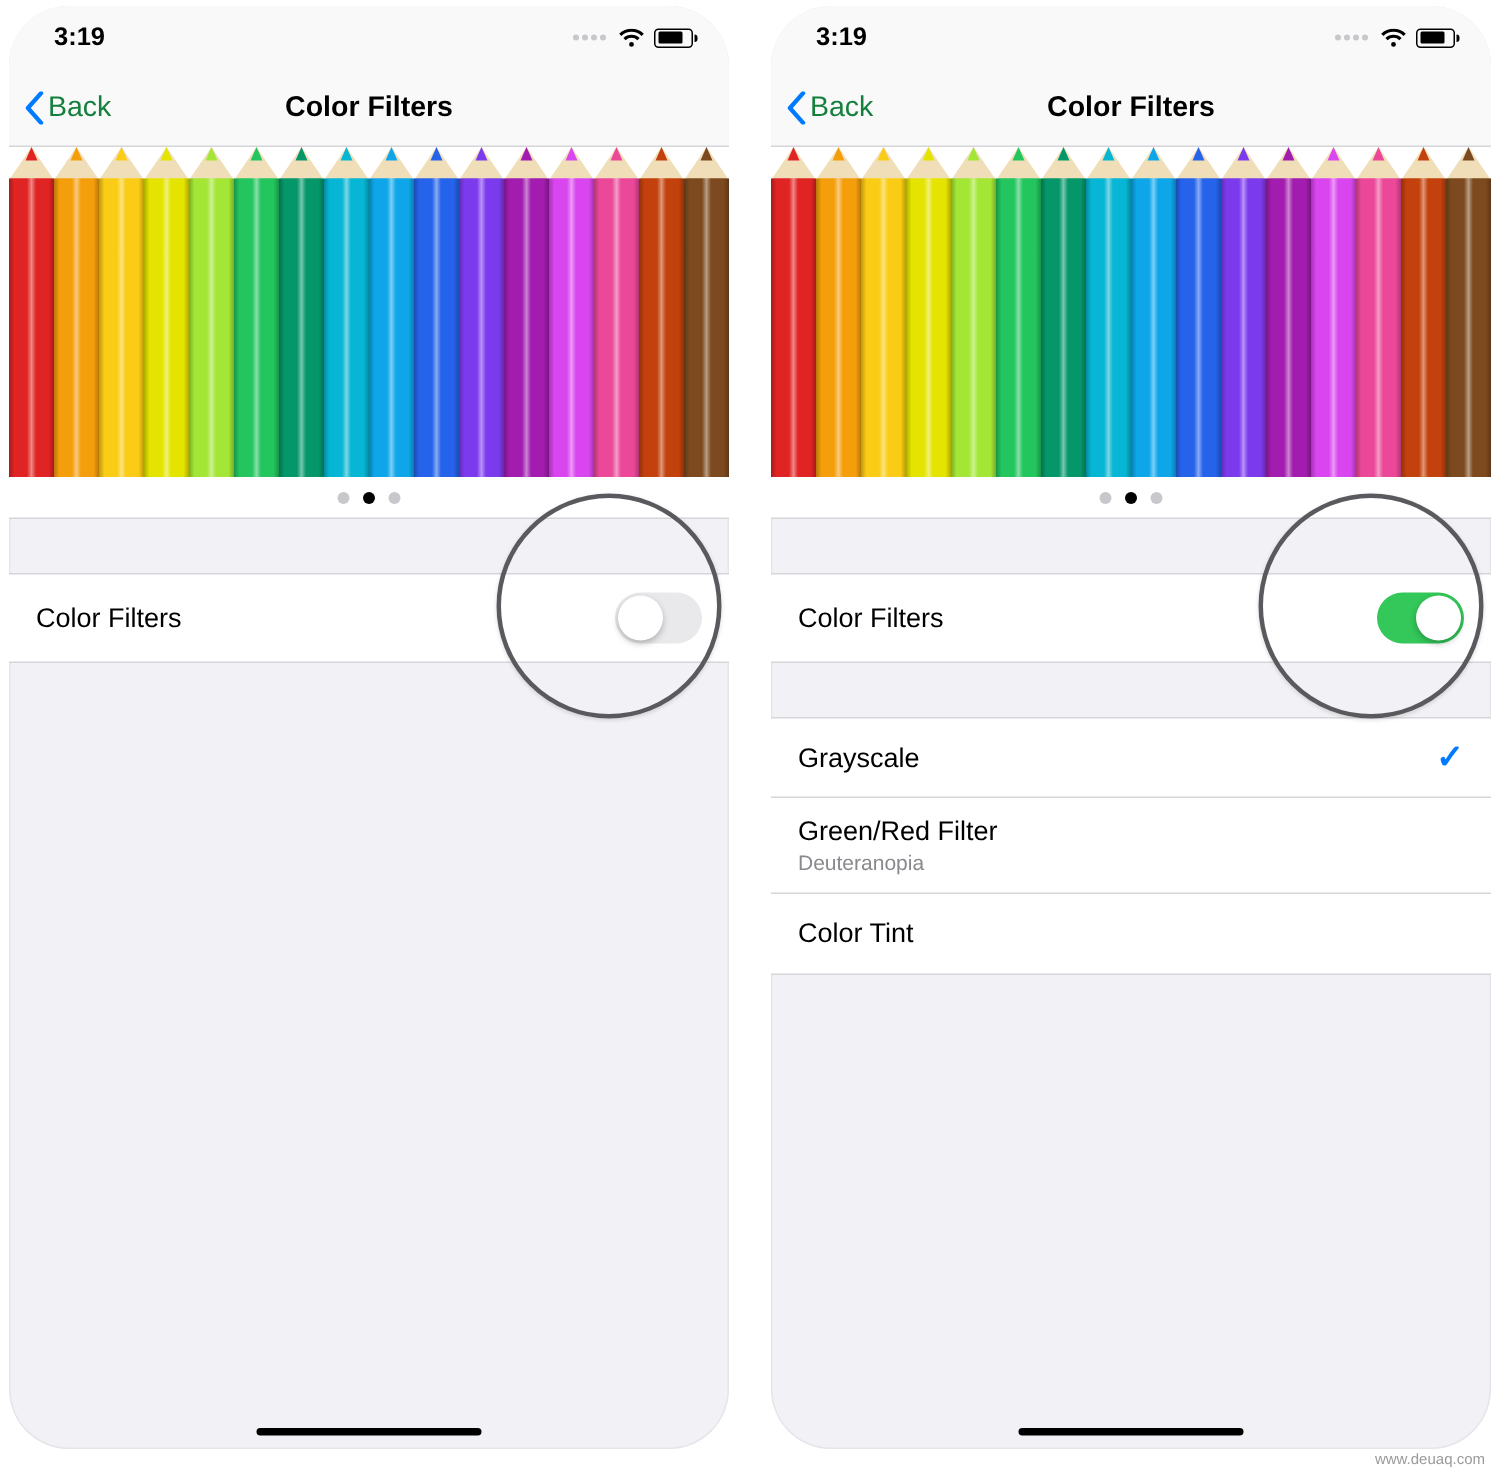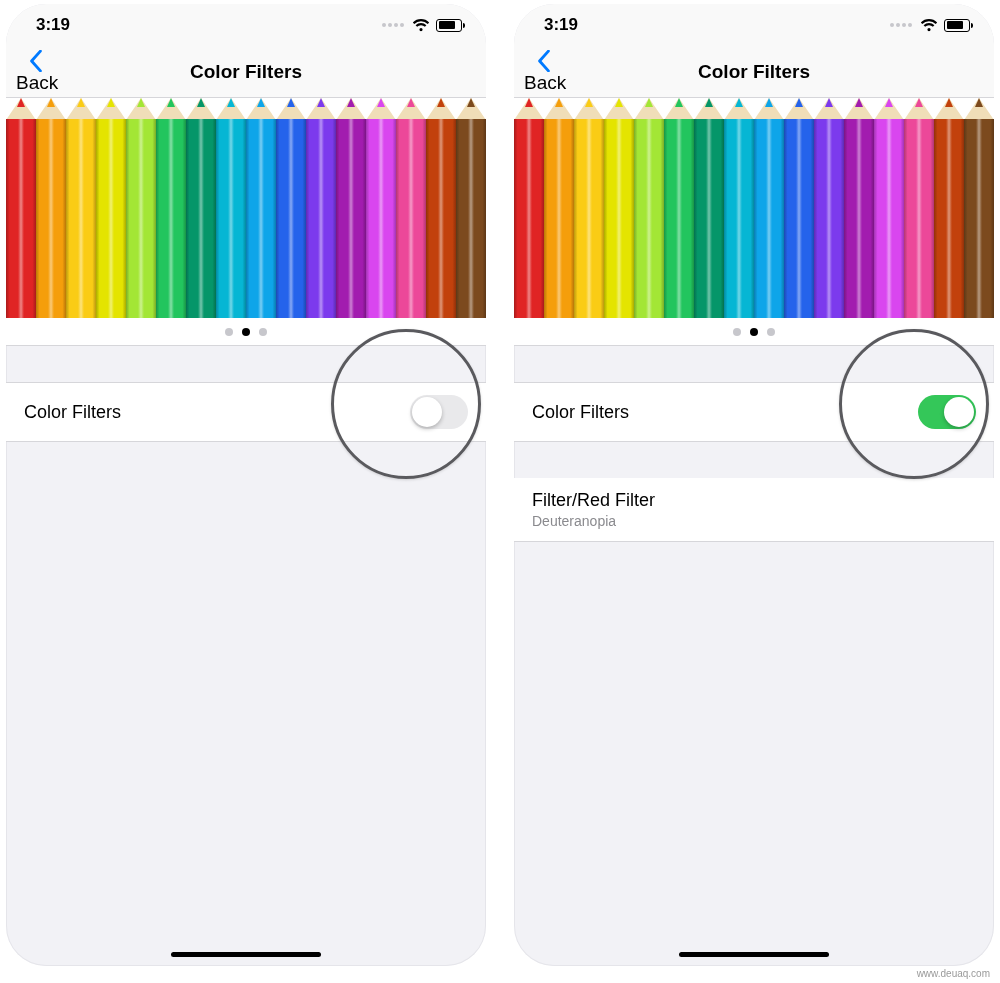--- a/index.html
+++ b/index.html
@@ -54,27 +54,26 @@
   
   .navhead {
     background: #f9f9f9;
     height: 52px;
     display: flex;
     align-items: center;
     position: relative;
     border-bottom: 0.5px solid #d6d6da;
   }
   .back {
-    color: #000000;
+    color: #15803d;
     font-size: 19px;
     display: flex;
     align-items: center;
     padding-left: 10px;
     cursor: pointer;
-    flex-direction: column;
   }
   .back svg { margin-right: 2px; }
   .nav-title {
     position: absolute; left:0; right:0; text-align:center;
     font-size: 19px; font-weight: 600; color:#000; pointer-events:none;
   }
   
   .preview {
     height: 220px;
     background: #fff;
@@ -408,24 +407,35 @@
 
     <div class="group-gap"></div>
     <div class="cell first-in-group">
       <span>Color Filters</span>
       <div class="toggle on" id="toggle-right">
           <div class="knob"></div>
         </div>
     </div>
     <div class="group-gap"></div>
     <div id="options-right">
+        <div class="cell first-in-group">
+          <div class="col">
+            <span>Grayscale</span>
+          </div>
+          <span class="checkmark">✓</span>
+        </div>
         <div class="cell">
           <div class="col">
-            <span>Filter/Red Filter</span>
+            <span>Green/Red Filter</span>
             <span class="sub">Deuteranopia</span>
+          </div>
+        </div>
+        <div class="cell">
+          <div class="col">
+            <span>Color Tint</span>
           </div>
         </div>
       </div>
 
     <div class="highlight-circle" style="top:325px; right:5px;"></div>
     <div class="home-indicator"></div>
   </div>
 </div>
 <div class="watermark">www.deuaq.com</div>
 

